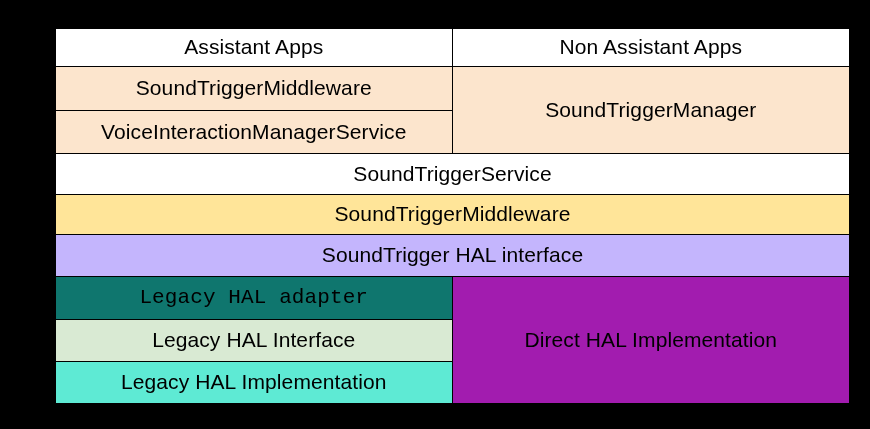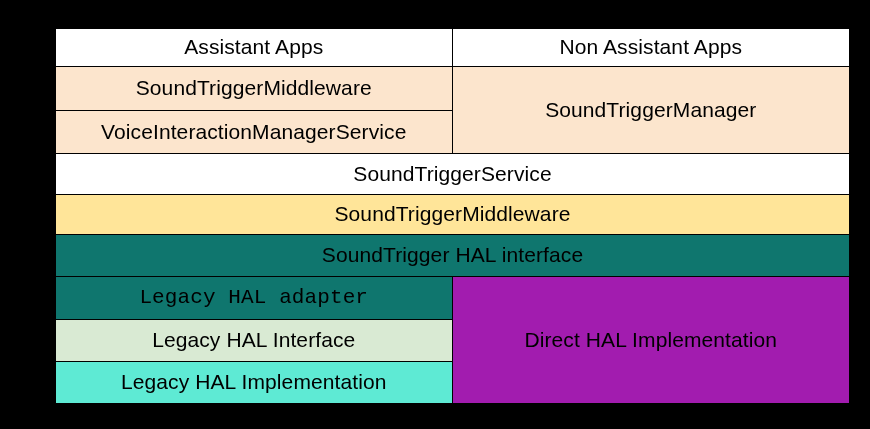--- a/index.html
+++ b/index.html
@@ -70,21 +70,21 @@
       <tr class="r3">
         <td style="background: rgb(252, 229, 205);">VoiceInteractionManagerService</td>
       </tr>
       <tr class="r4">
         <td colspan="2" style="background: #ffffff;">SoundTriggerService</td>
       </tr>
       <tr class="r5">
         <td colspan="2" style="background: rgb(255, 229, 153);">SoundTriggerMiddleware</td>
       </tr>
       <tr class="r6">
-        <td colspan="2" style="background: #0f766e;">SoundTrigger HAL interface</td>
+        <td colspan="2" style="background: #c4b5fd;">SoundTrigger HAL interface</td>
       </tr>
       <tr class="r7">
         <td style="background: #0f766e; font-family: Liberation Mono, monospace;">Legacy HAL adapter</td>
         <td rowspan="3" style="background: #a21caf;">Direct HAL Implementation</td>
       </tr>
       <tr class="r8">
         <td style="background: rgb(217, 234, 211);">Legacy HAL Interface</td>
       </tr>
       <tr class="r9">
         <td style="background: #5eead4;">Legacy HAL Implementation</td>

